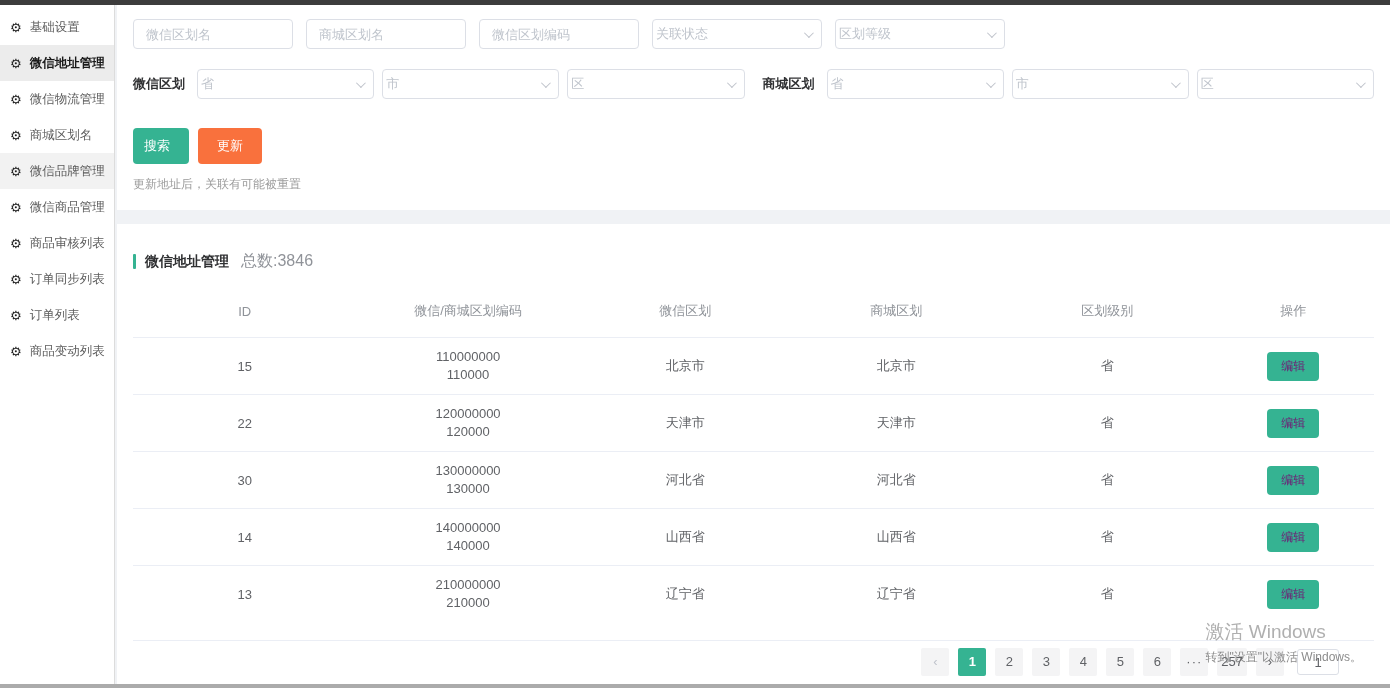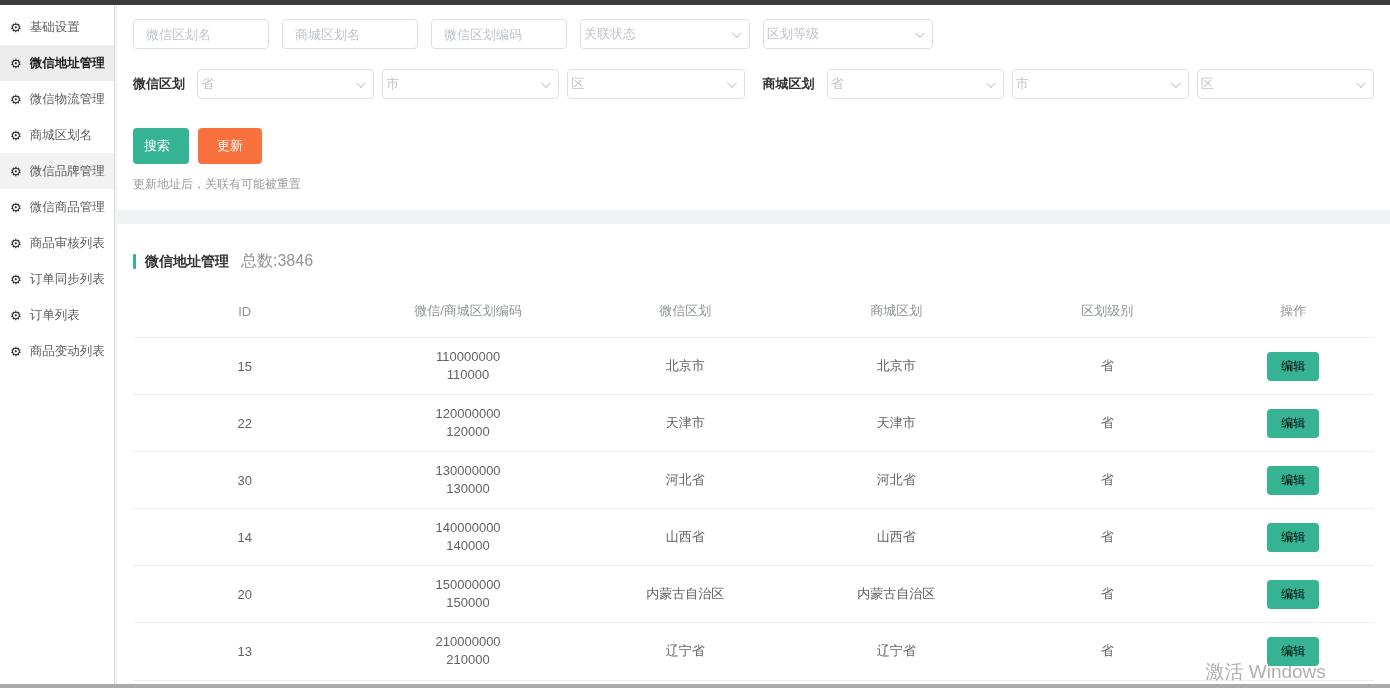--- a/index.html
+++ b/index.html
@@ -23,21 +23,21 @@
   .side-item.hovered { background:#f2f2f2; }
 
   
   .main { flex:1; padding-left:2px; display:flex; flex-direction:column; overflow:hidden; }
 
   .panel { background:#fff; }
   .panel-filters { padding:14px 16px 17px; }
   .frow { display:flex; align-items:center; gap:13px; }
   .frow2 { margin-top:20px; gap:8px; }
 
-  .t-input { width:136px; height:30px; border:1px solid #dcdfe6; border-radius:4px;
+  .t-input { width:160px; height:30px; border:1px solid #dcdfe6; border-radius:4px;
              padding:0 12px; font-size:13px; color:#606266; outline:none;
              font-family:"Liberation Sans","DejaVu Sans",sans-serif; }
   .t-input::placeholder { color:#bfc4cc; }
 
   .sel { height:30px; border:1px solid #dcdfe6; border-radius:4px; background:#fff;
          display:flex; align-items:center; justify-content:space-between;
          padding:0 10px 0 3px; font-size:13px; color:#bfc4cc; cursor:pointer; }
   .sel-170 { width:170px; }
   .sel-180 { width:180px; }
   .chev { width:7px; height:7px; border-right:1.4px solid #c0c4cc; border-bottom:1.4px solid #c0c4cc;
@@ -56,21 +56,21 @@
   .panel-table { margin-top:14px; flex:1; padding:14px 16px 0; display:flex; flex-direction:column; position:relative; }
   .section-header { display:flex; align-items:center; margin-top:13px; }
   .green-bar { width:3px; height:15px; background:#35b392; margin-right:9px; border-radius:1px; }
   .section-title { font-size:14px; font-weight:bold; color:#303133; }
   .section-total { font-size:16px; color:#909399; margin-left:12px; }
 
   table { width:100%; border-collapse:collapse; table-layout:fixed; margin-top:15px; }
   th { font-size:13px; color:#8f9399; font-weight:normal; text-align:center; padding:15px 0 17px; }
   td { font-size:13px; color:#606266; text-align:center; padding:10px 0; border-top:1px solid #ebeef5; height:57px; }
   .code-cell div { line-height:18px; }
-  .edit-btn { background:#35b392; border:none; color:#000000; font-size:12px; padding:6px 14px;
+  .edit-btn { background:#35b392; border:none; color:#701a75; font-size:12px; padding:6px 14px;
               border-radius:4px; cursor:pointer; font-family:inherit; }
 
   .pagination { display:flex; align-items:center; justify-content:flex-end; gap:9px;
                 padding:7px 35px 12px 0; margin-top:auto; border-top:1px solid #ebeef5; }
   .page-btn { min-width:28px; height:28px; line-height:28px; padding:0 4px; text-align:center;
               background:#f4f4f5; color:#606266; font-size:13px; border-radius:2px; cursor:pointer;
               user-select:none; }
   .page-btn.active { background:#35b392; color:#fff; font-weight:bold; }
   .page-btn.arrow-prev { color:#c0c4cc; }
   .page-dots { letter-spacing:1px; }
@@ -251,31 +251,20 @@
               <td class="code-cell">
                 <div>140000000</div>
                 <div>140000</div>
               </td>
               <td>山西省</td>
               <td>山西省</td>
               <td>省</td>
               <td><button class="edit-btn">编辑</button></td>
             </tr>
             <tr>
-              <td>20</td>
-              <td class="code-cell">
-                <div>150000000</div>
-                <div>150000</div>
-              </td>
-              <td>内蒙古自治区</td>
-              <td>内蒙古自治区</td>
-              <td>省</td>
-              <td><button class="edit-btn">编辑</button></td>
-            </tr>
-            <tr>
               <td>13</td>
               <td class="code-cell">
                 <div>210000000</div>
                 <div>210000</div>
               </td>
               <td>辽宁省</td>
               <td>辽宁省</td>
               <td>省</td>
               <td><button class="edit-btn">编辑</button></td>
             </tr>

